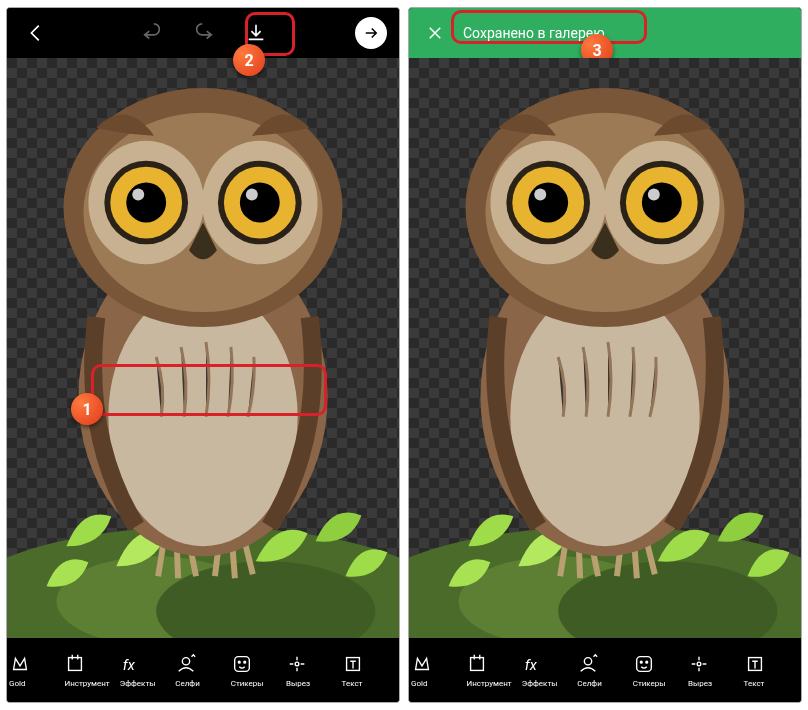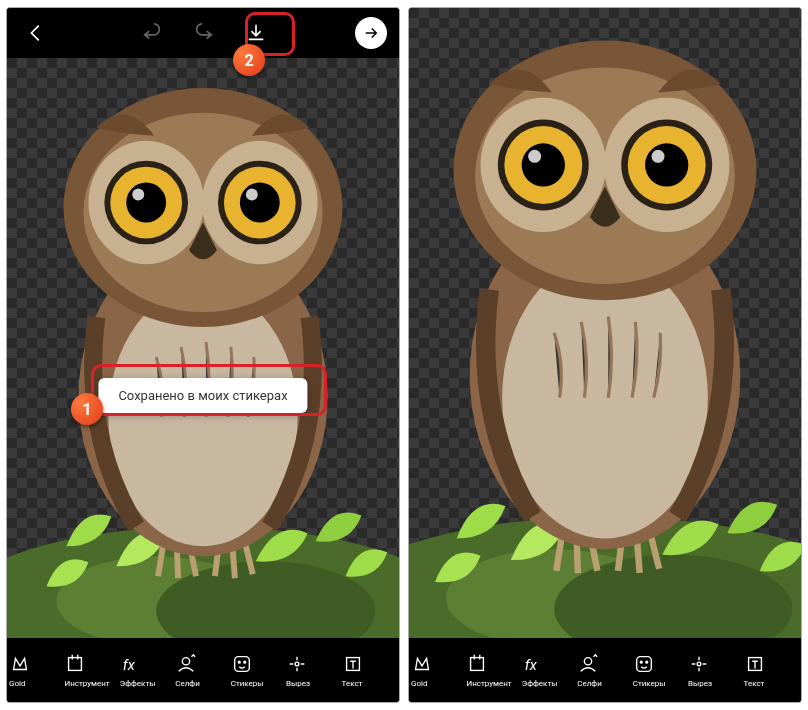--- a/index.html
+++ b/index.html
@@ -112,21 +112,20 @@
       <circle cx="254" cy="145" r="36" fill="#e8b430"></circle>
       <circle cx="254" cy="145" r="20" fill="#000"></circle>
       <circle cx="246" cy="137" r="6" fill="#fff" opacity=".8"></circle>
 
       <path d="M197 165 l-14 28 q14 18 28 0 z" fill="#3a2e1c"></path>
 
       <path d="M90 70 q30 -30 58 8 q-35 -2 -58 -8z" fill="#6c4a2e"></path>
       <path d="M304 70 q-30 -30 -58 8 q35 -2 58 -8z" fill="#6c4a2e"></path>
     </svg>
 
-    <div class="toast-pill">Сохранено в моих стикерах</div>
 
     <div class="callout" style="top:306px; left:84px; width:236px; height:52px;"></div>
     <div class="badge" style="top:335px; left:64px;">1</div>
   </div>
 
   <div class="callout" style="top:4px; left:238px; width:50px; height:44px;"></div>
   <div class="badge" style="top:36px; left:226px;">2</div>
 
   <div class="bottombar">
     <div class="tool">
@@ -176,20 +175,28 @@
       <svg viewBox="0 0 24 24">
           <rect x="5" y="5" width="14" height="14"></rect>
           <path d="M9 9h6M12 9v8"></path>
         </svg>
       <span>Текст</span>
     </div>
   </div>
 </div>
 
 <div class="phone">
+  <div class="green-banner">
+    <div class="close-x">
+      <svg viewBox="0 0 24 24" width="18" height="18" stroke="#fff" stroke-width="2" fill="none">
+          <path d="M5 5l14 14M19 5L5 19"></path>
+        </svg>
+    </div>
+    <span>Сохранено в галерею</span>
+  </div>
 
   <div class="callout" style="top:2px; left:42px; width:196px; height:34px;"></div>
   <div class="badge" style="top:26px; left:172px;">3</div>
 
   <div class="canvas">
     <svg class="owl-svg" viewBox="0 0 394 582" preserveAspectRatio="xMidYMid slice">
       <ellipse cx="197" cy="560" rx="260" ry="90" fill="#4a6b2a"></ellipse>
       <ellipse cx="150" cy="545" rx="100" ry="45" fill="#5d7f33"></ellipse>
       <ellipse cx="260" cy="555" rx="110" ry="50" fill="#3f5c24"></ellipse>
       <path d="M60 490 q15 -40 45 -30 q-10 30 -45 30z" fill="#9fdc4a"></path>

